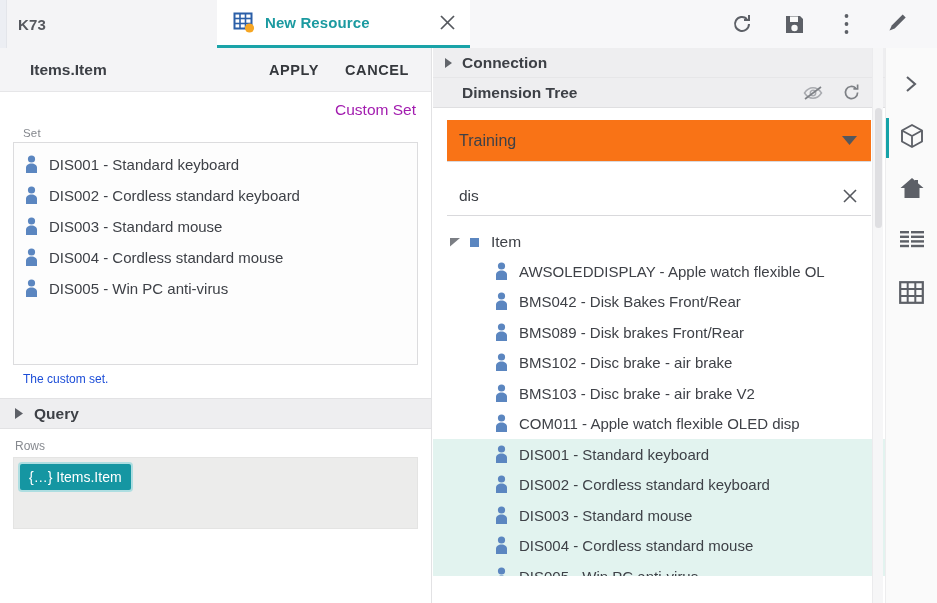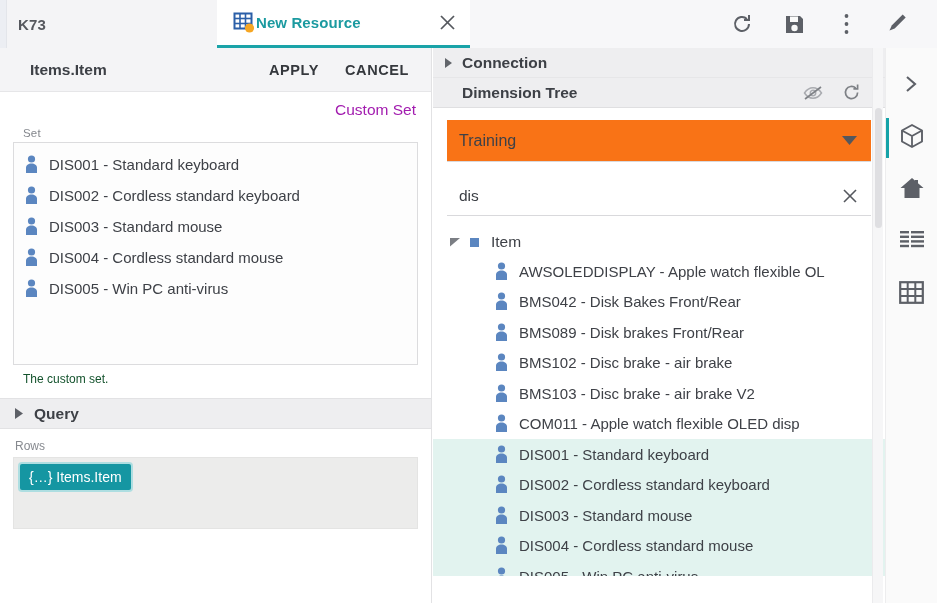--- a/index.html
+++ b/index.html
@@ -24,21 +24,21 @@
   }
   .tab-k73 {
     position:absolute; left:7px; top:0; width:210px; height:48px;
     display:flex; align-items:center; padding-left:11px;
     background:#f4f4f6;
   }
   .tab-k73 .lbl { font-size:15px; color:#56585e; font-weight:600; letter-spacing:.2px;}
   .tab-active {
     position:absolute; left:217px; top:0; width:253px; height:48px;
     background:#ffffff;
-    display:flex; align-items:center; padding-left:16px;
+    display:flex; align-items:center; gap:9px; padding-left:16px;
     border-bottom:3px solid #1aa3a8;
   }
   .grid-icon { width:23px; height:23px; position:relative; flex:0 0 auto; }
   .grid-icon svg { display:block; }
   .tab-active .t-label {
     font-size:15px; font-weight:700; color:#1b9aa0; letter-spacing:.1px;
     flex:1 1 auto;
   }
   .tab-close {
     width:30px; height:30px; display:flex; align-items:center; justify-content:center;
@@ -79,21 +79,21 @@
     font-size:11.5px; color:#84878d; padding:2px 0 3px 10px; letter-spacing:.2px;
   }
   .set-box {
     border:1px solid #dcdcde; background:#fdfdfd; height:223px; overflow:hidden;
     padding:6px 0 0 0;
   }
   .set-row {
     display:flex; align-items:center; gap:11px; height:31px; padding-left:11px;
   }
   .set-row .txt { font-size:15px; color:#3e4147; white-space:nowrap; }
-  .helper-text { font-size:12px; color:#14532d; padding:7px 0 0 10px; }
+  .helper-text { font-size:12px; color:#1d4ed8; padding:7px 0 0 10px; }
 
   .section-bar {
     margin-top:12px;
     height:31px; background:#eeeef0; border-top:1px solid #e2e2e4; border-bottom:1px solid #e2e2e4;
     display:flex; align-items:center; gap:10px; padding-left:15px; cursor:pointer;
   }
   .section-bar .sec-title { font-size:15.5px; color:#3d4046; font-weight:600; }
 
   .rows-area { padding:10px 13px 0 13px; }
   .rows-label { font-size:12px; color:#86898f; padding-left:2px; padding-bottom:4px;}

